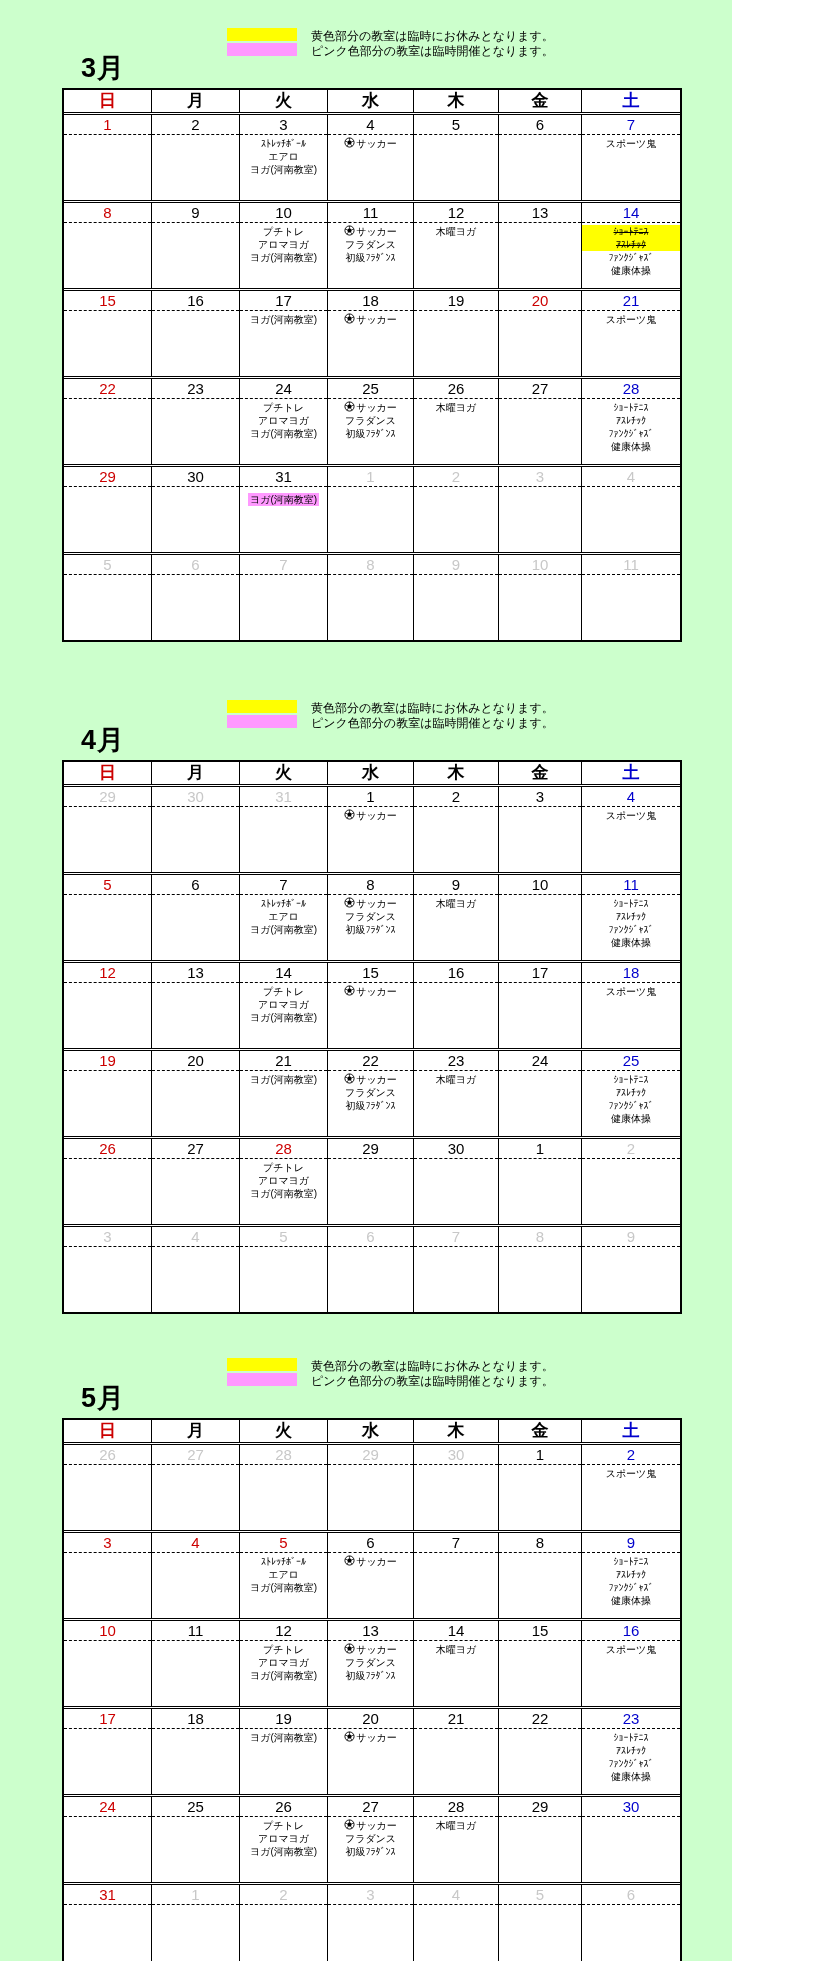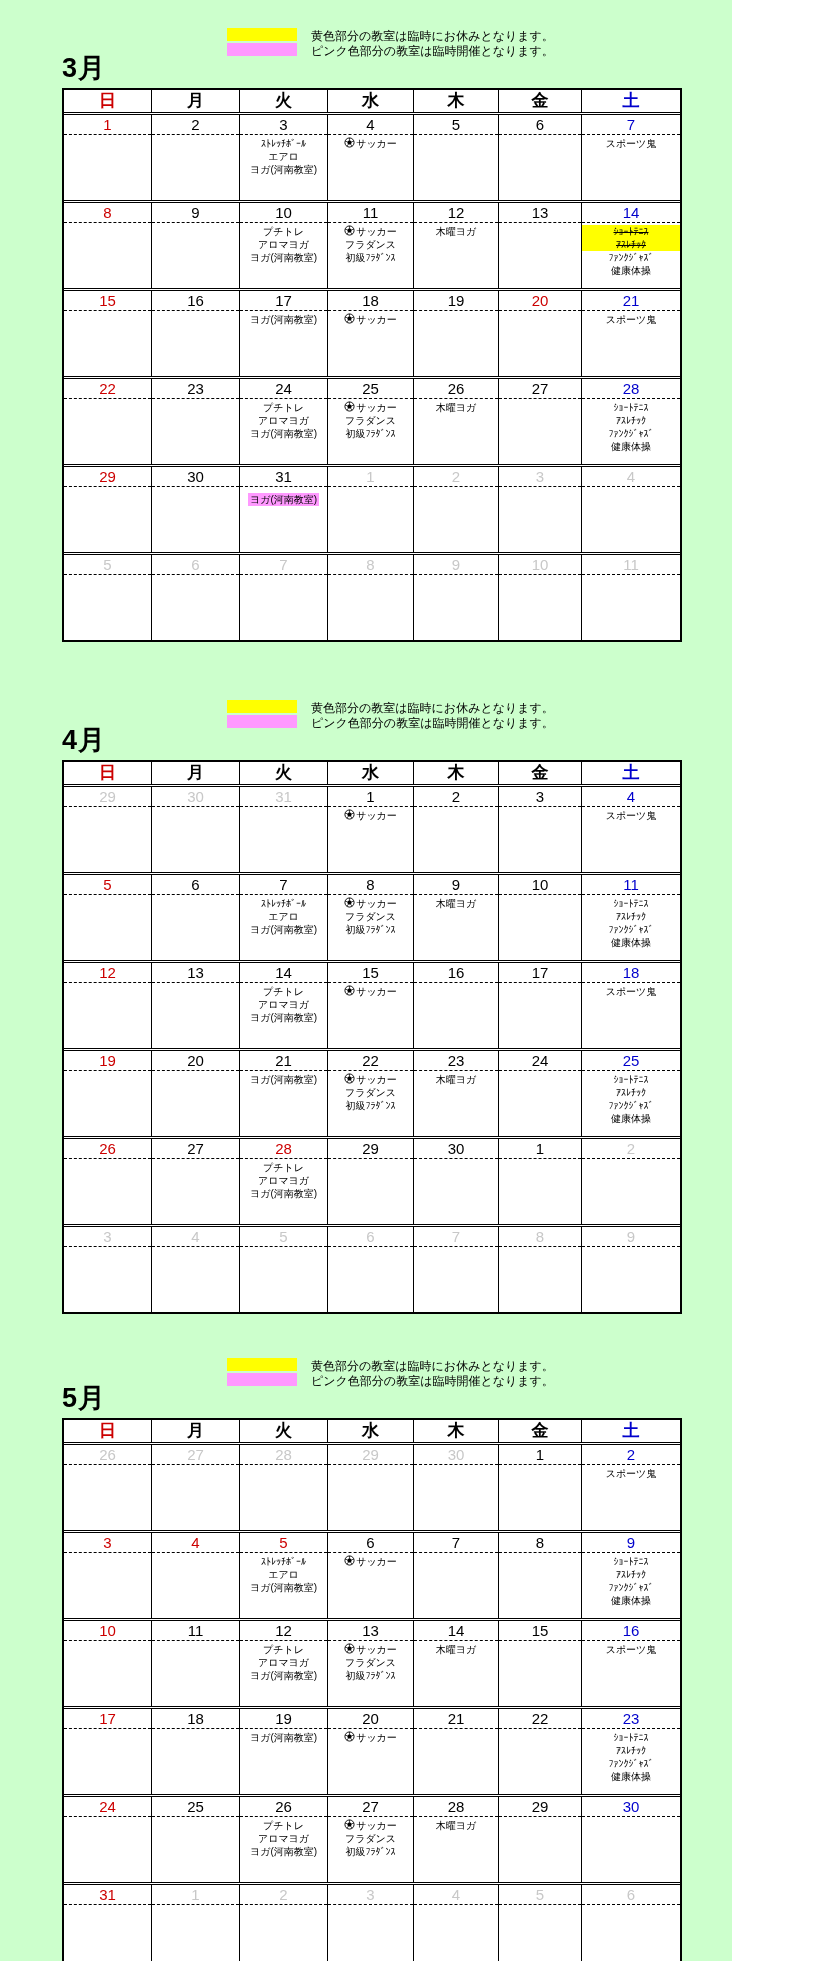--- a/index.html
+++ b/index.html
@@ -8,21 +8,21 @@
     overflow:hidden;font-family:"Liberation Sans",sans-serif;color:#000;
   }
   #green-panel{position:absolute;left:0;top:0;width:732px;height:1961px;background:#ccffcc;}
   .month-block{position:absolute;left:0;width:732px;height:660px;}
   .legend{position:absolute;left:190px;top:28px;}
   .legend-row{display:flex;align-items:flex-start;height:15px;margin-left:37px;}
   .swatch{width:70px;height:13px;display:inline-block;}
   .sw-yellow{background:#ffff00;}
   .sw-pink{background:#ff99ff;}
   .legend-text{margin-left:14px;font-size:12px;white-space:nowrap;}
-  .month-title{position:absolute;left:62px;top:50px;font-size:27px;font-weight:bold;letter-spacing:1px;}
+  .month-title{position:absolute;left:81px;top:50px;font-size:27px;font-weight:bold;letter-spacing:1px;}
   .cal{position:absolute;left:62px;top:88px;width:616px;border:2px solid #000;background:#fff;}
   .cal-row{display:grid;grid-template-columns:87px 88px 88px 86px 85px 83px 99px;}
   .cal-header{height:22px;border-bottom:3px double #000;}
   .hcell{border-left:1px solid #000;text-align:center;}
   .hcell:first-child{border-left:none;}
   .hlabel{font-size:17px;line-height:22px;font-weight:bold;}
   .cal-week{height:85px;border-bottom:3px double #000;}
   .cal-week:last-child{border-bottom:none;}
   .cell{border-left:1px solid #000;overflow:hidden;}
   .cell:first-child{border-left:none;}

